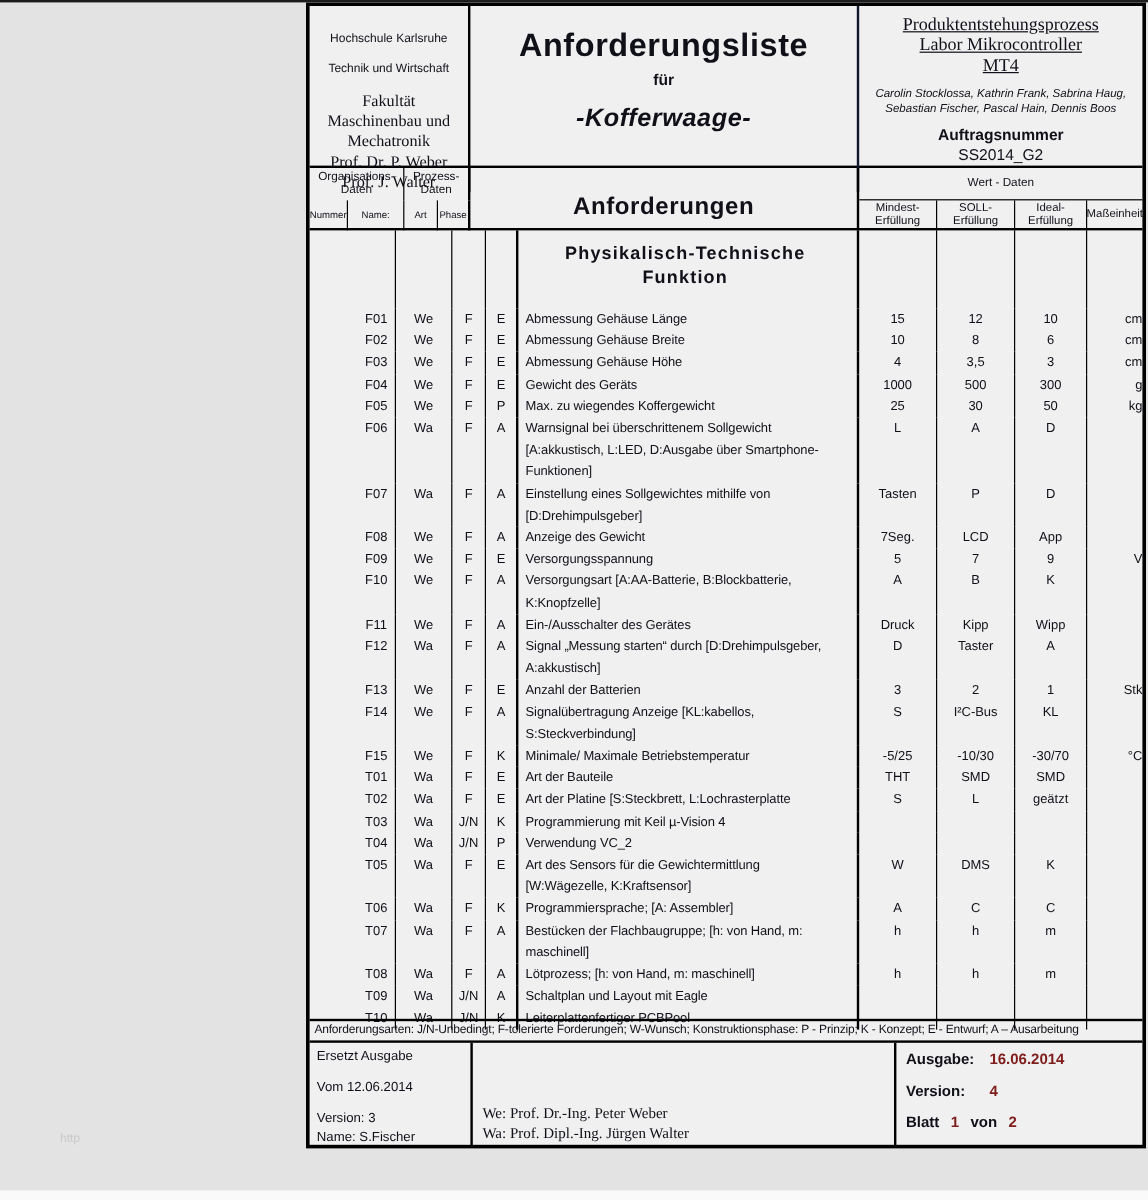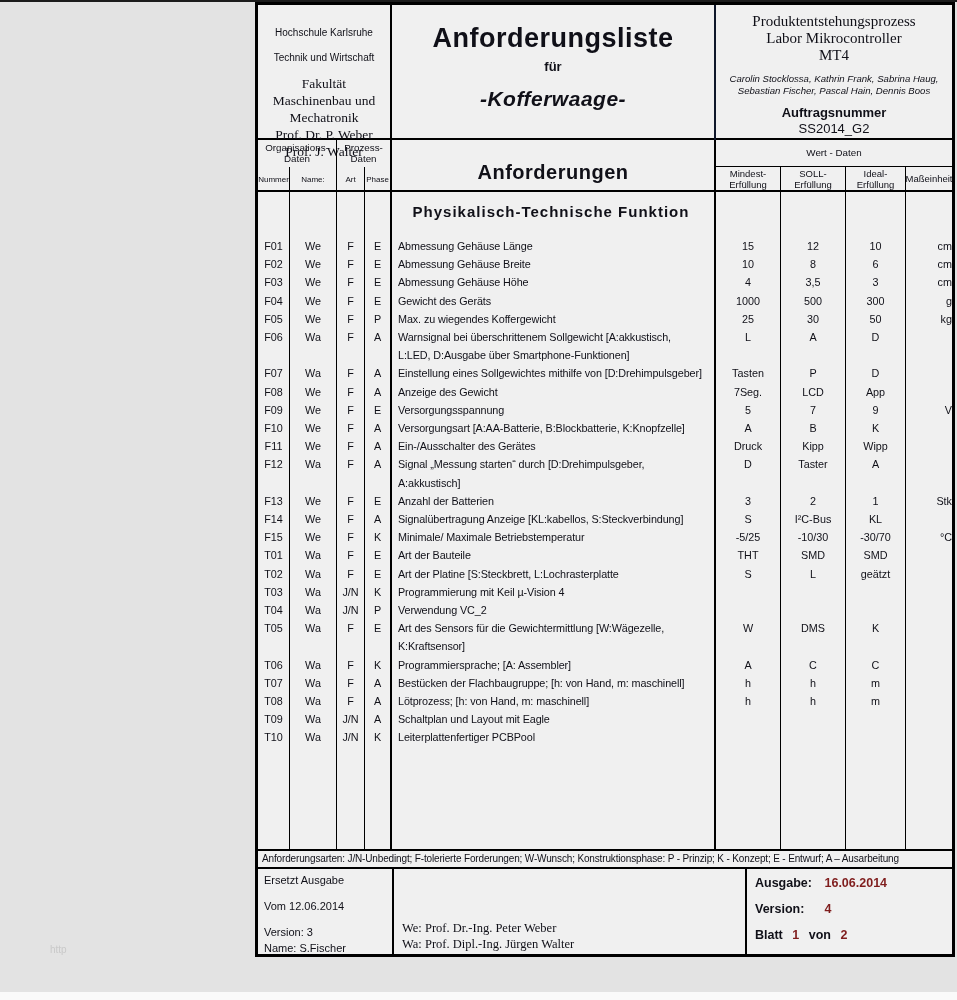--- a/index.html
+++ b/index.html
@@ -24,21 +24,21 @@
   
   .letterhead { display:grid; grid-template-columns:134px 1fr 236px; height:135px; border-bottom:2px solid #000; }
   .lh-left { border-right:2px solid #000; display:flex; flex-direction:column; align-items:center; text-align:center; padding-top:9px; }
   .lh-left .org { font-size:10px; line-height:13px;margin-top:12px; }
   .lh-left .fac { font-family:"Liberation Serif", serif; font-size:13.5px; line-height:17px; margin-top:11px; }
   .lh-center { border-right:2px solid #0f172a; display:flex; flex-direction:column; align-items:center; text-align:center; }
   .lh-title { font-size:27px; font-weight:bold; margin-top:18px; letter-spacing:0.5px; }
   .lh-fuer { font-size:13px; font-weight:bold; margin-top:5px; }
   .lh-product { font-size:21px; font-weight:bold; font-style:italic; margin-top:13px; letter-spacing:0.5px; }
   .lh-right { display:flex; flex-direction:column; align-items:center; text-align:center; padding-top:8px; }
-  .lh-right .proj { font-family:"Liberation Serif", serif; font-size:15px; line-height:17px; }
+  .lh-right .proj { font-family:"Liberation Serif", serif; font-size:15px; line-height:17px;text-decoration:underline; }
   .lh-right .authors { font-size:9.6px; font-style:italic; line-height:11.5px; margin-top:9px; }
   .lh-right .order-label { font-size:13px; font-weight:bold; margin-top:9px; }
   .lh-right .order-no { font-size:13px; margin-top:1px; }
 
   
   .band { display:grid; grid-template-columns:32px 47px 28px 27px 1fr 65px 65px 60px 46px;
           grid-template-rows:27px 25px; height:52px; border-bottom:2px solid #000; }
   .band .grp { display:flex; align-items:center; justify-content:center; text-align:center;
                font-size:9.8px; line-height:10.5px; }
   .og { grid-column:1/3; grid-row:1; border-right:1px solid #000; }
@@ -56,21 +56,21 @@
   .s4 { grid-column:4; border-right:2px solid #000; }
   .wsub { grid-row:2; display:flex; align-items:center; justify-content:center; text-align:center;
           font-size:9.5px; line-height:10.5px; }
   .s6 { grid-column:6; border-right:1px solid #000; }
   .s7 { grid-column:7; border-right:1px solid #000; }
   .s8 { grid-column:8; border-right:1px solid #000; }
   .s9 { grid-column:9; }
 
   
   .tbody { flex:1; display:flex; flex-direction:column; min-height:0; }
-  .row { display:grid; grid-template-columns:32px 47px 28px 27px 1fr 65px 65px 60px 46px; }
+  .row { display:grid; grid-template-columns:32px 47px 28px 27px 1fr 65px 65px 60px 46px;padding-left:40px; }
   .row.grow { flex:1; }
   .cell { font-size:10.8px; line-height:18.2px; }
   .c0,.c1,.c2 { border-right:1px solid #000; text-align:center; }
   .c3 { border-right:2px solid #000; text-align:center; }
   .c4 { border-right:2px solid #000; text-align:left; padding-left:6px; padding-right:10px; letter-spacing:-0.1px; }
   .c5,.c6 { border-right:1px solid #000; text-align:center; }
   .c7 { border-right:1px solid #000; text-align:center; }
   .c8 { text-align:right; }
   .title-row .cell { padding-top:10px; padding-bottom:15px; }
   .section-title { font-size:15px; font-weight:bold; text-align:center; letter-spacing:1px; line-height:20px; }

